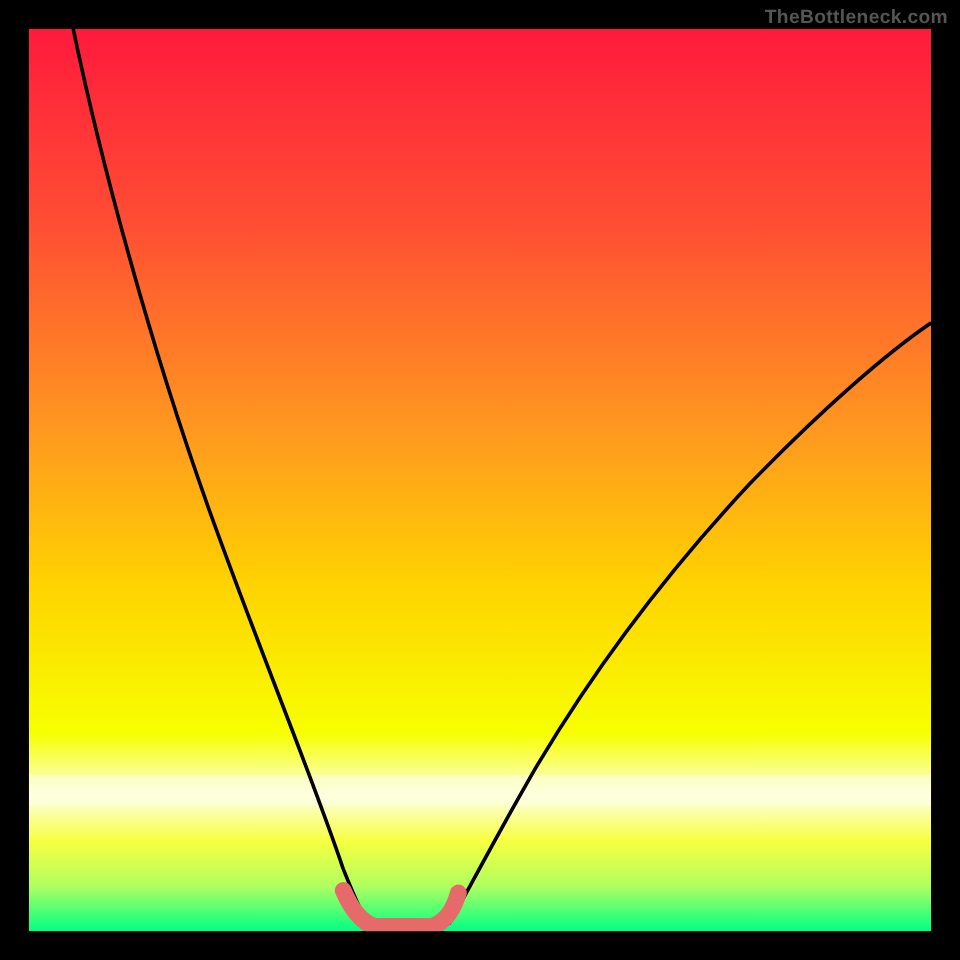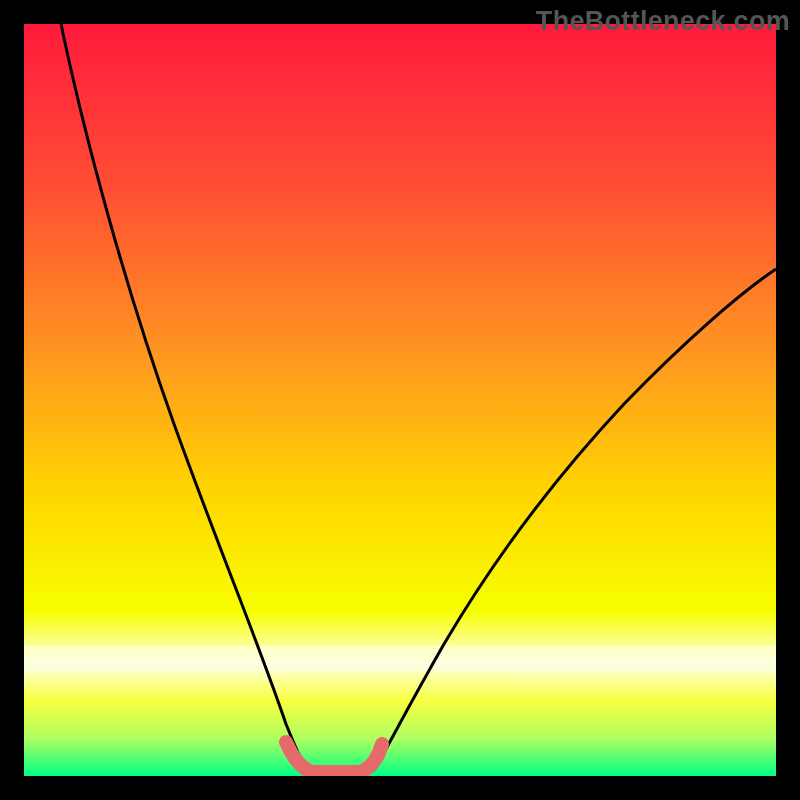--- a/index.html
+++ b/index.html
@@ -26,21 +26,21 @@
   }
   .plot-area svg {
     display: block;
     width: 100%;
     height: 100%;
   }
   .watermark {
     position: absolute;
     top: 6px;
     right: 10px;
-    font-size: 27px;
+    font-size: 16px;
     font-weight: 600;
     color: #555;
     letter-spacing: 0.3px;
     user-select: none;
   }
 </style>
 </head>
 <body>
 
 <div class="frame">

